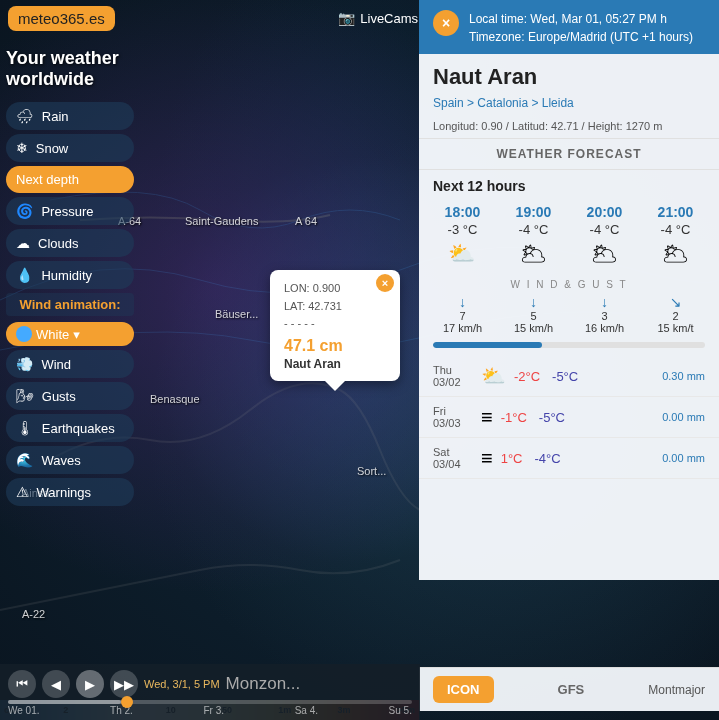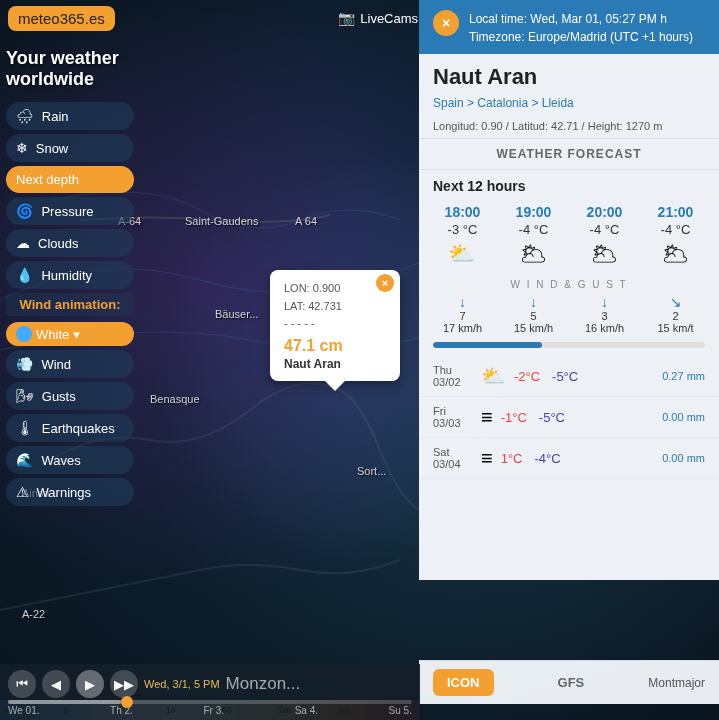--- a/index.html
+++ b/index.html
@@ -161,21 +161,21 @@
     }
     .day-date { font-size: 11px; color: #555; min-width: 40px; }
     .day-icon { font-size: 20px; flex-shrink: 0; }
     .day-temps { display: flex; gap: 12px; flex: 1; }
     .day-temp-max { color: #e44; font-size: 13px; }
     .day-temp-min { color: #44a; font-size: 13px; }
     .day-rain { color: #2a7ab5; font-size: 11px; min-width: 40px; text-align: right; }
 
     
     #icon-bar {
-      position: absolute; bottom: 16px; right: 0; width: 300px;
+      position: absolute; bottom: 9px; right: 0; width: 300px;
       background: rgba(240,244,248,0.97); z-index: 100;
       display: flex; align-items: center; justify-content: space-between;
       padding: 8px 14px; border-top: 1px solid #ddd;
     }
     .icon-btn {
       padding: 6px 14px; border-radius: 6px; font-size: 13px;
       cursor: pointer; font-weight: bold;
     }
     .icon-btn.active { background: #f4a030; color: white; }
     .icon-btn.inactive { background: transparent; color: #666; }
@@ -409,21 +409,21 @@
     <div class="day-date">
       <div>Thu</div>
       <div>03/02</div>
     </div>
     <div class="day-icon">⛅</div>
     <div class="day-temps">
       <span class="day-temp-max">-2°C</span>
       <span class="day-temp-min">-5°C</span>
     </div>
     <div class="day-rain">
-      <span>0.27</span>
+      <span>0.30</span>
       <span>mm</span>
     </div>
   </div>
 
   <div class="day-row">
     <div class="day-date">
       <div>Fri</div>
       <div>03/03</div>
     </div>
     <div class="day-icon">≡</div>

